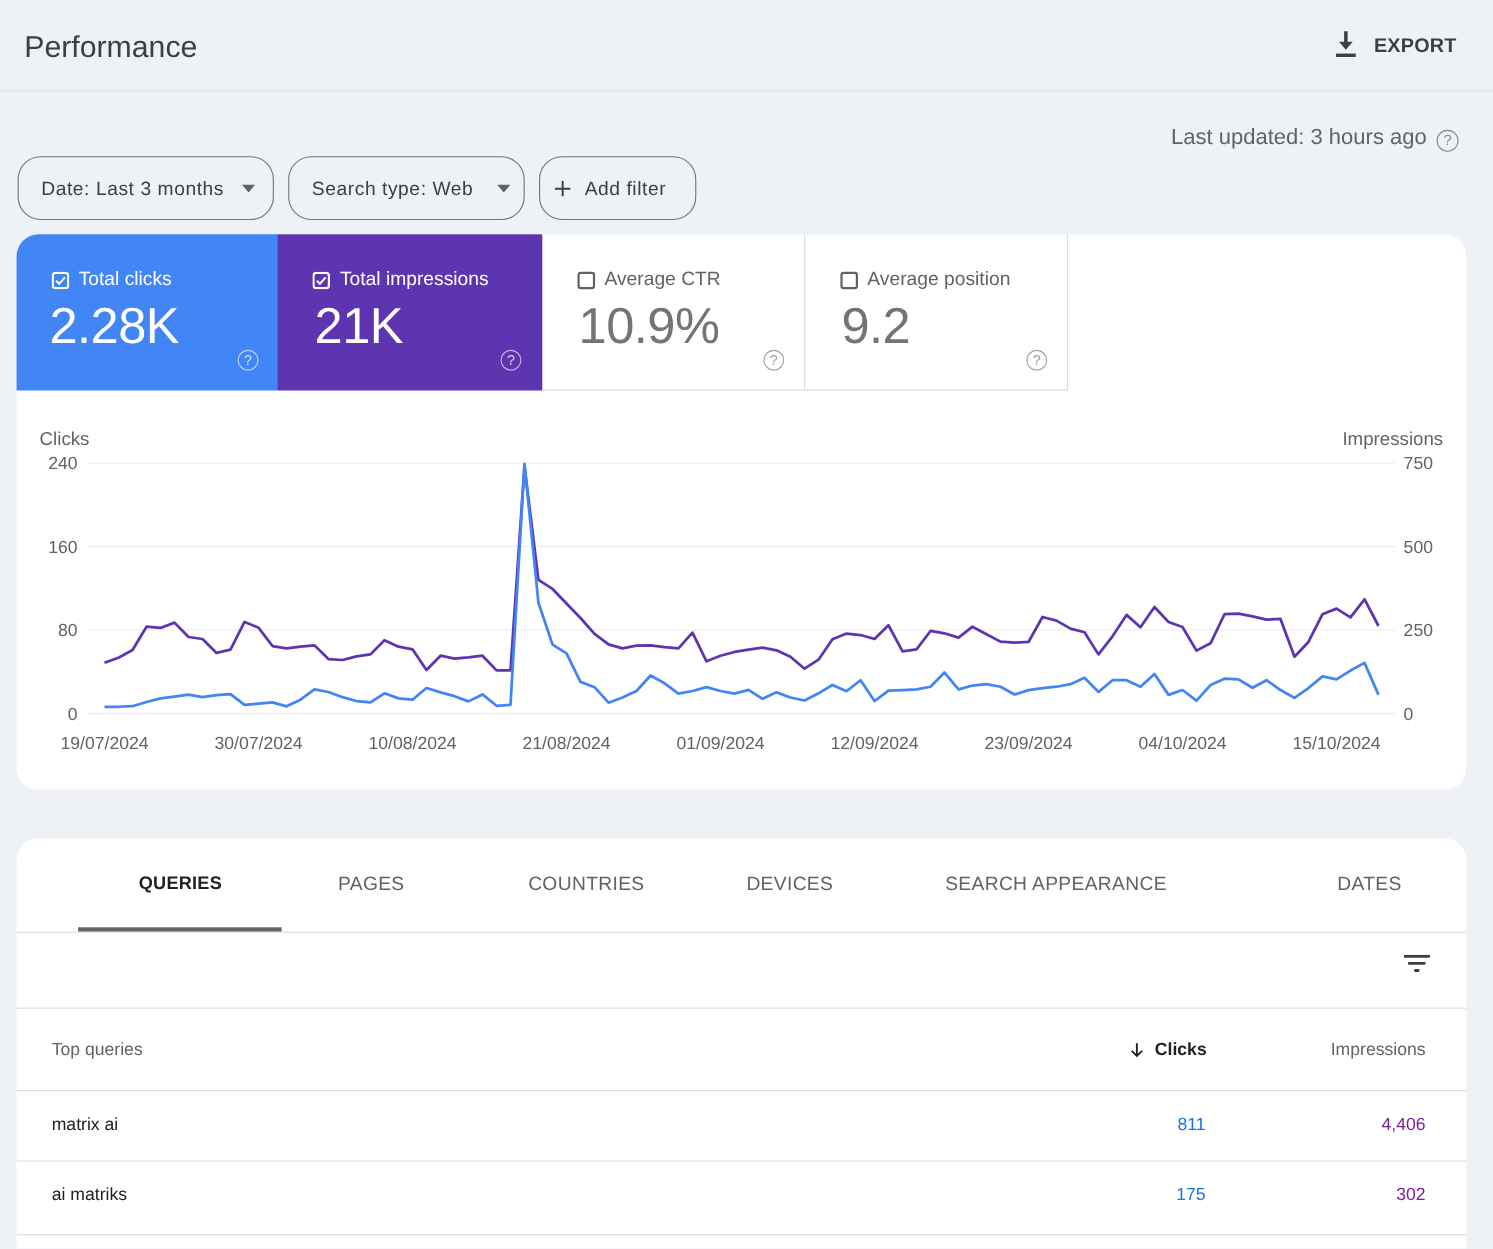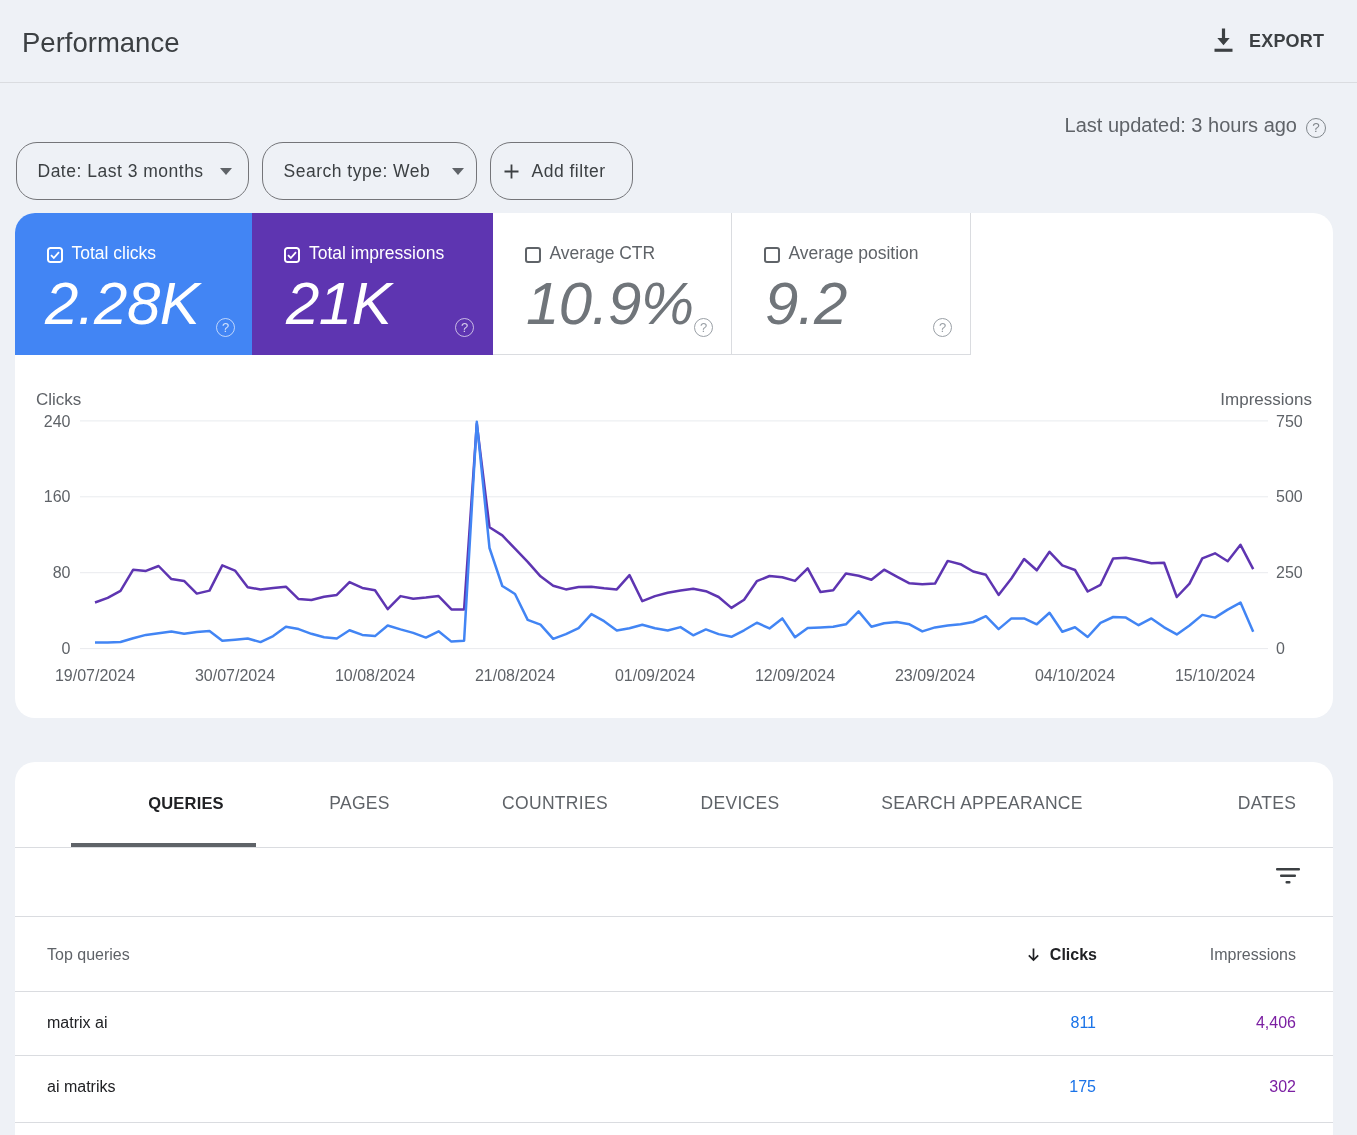--- a/index.html
+++ b/index.html
@@ -5,24 +5,24 @@
 * { margin:0; padding:0; box-sizing:border-box; }
 html,body { width:1357px; height:1135px; overflow:hidden; }
 body { background:#eef1f6; font-family:"Liberation Sans", sans-serif; position:relative; }
 .abs { position:absolute; }
 .card { position:absolute; background:#fff; border-radius:20px; }
 .divider { position:absolute; height:1px; background:#dadce0; }
 .chip { position:absolute; top:106px; height:58px; border:1px solid #747579; border-radius:21px; color:#3c4043; font-size:17.5px; letter-spacing:0.5px; display:flex; align-items:center;margin-top:36px; }
 .caret { width:0; height:0; border-left:6.5px solid transparent; border-right:6.5px solid transparent; border-top:7px solid #5f6368; }
 .tile { position:absolute; top:213px; height:142px; }
 .tile-label { position:absolute; top:243px; font-size:17.5px; white-space:nowrap; }
-.tile-value { position:absolute; top:269px; font-size:60px; letter-spacing:-0.5px;font-style:italic; }
+.tile-value { position:absolute; top:269px; font-size:46px; letter-spacing:-0.5px; }
 .qmark { position:absolute; width:19px; height:19px; border-radius:50%; font-size:13px; display:flex; align-items:center; justify-content:center; }
 .cb { position:absolute; top:247px; width:16px; height:16px; border-radius:3px; }
-.tab { position:absolute; top:792.5px; font-size:17.5px; color:#5f6368; letter-spacing:0.3px; transform:translateX(-50%); white-space:nowrap;margin-left:22px; }
+.tab { position:absolute; top:792.5px; font-size:17.5px; color:#5f6368; letter-spacing:0.3px; transform:translateX(-50%); white-space:nowrap; }
 </style>
 </head>
 <body>
 
 <div class="abs" style="left:22px; top:27px; font-size:27.5px; color:#3c4043;">Performance</div>
 
 <svg class="abs" style="left:1213.5px; top:28px;" width="19" height="25" viewBox="0 0 19 25">
   <path d="M7.9 0.5 h3.2 v9.4 h4.6 l-6.2 7.4 -6.2 -7.4 h4.6 z" fill="#3c4043"></path>
   <rect x="0.5" y="20.7" width="18" height="3.1" fill="#3c4043"></rect>
 </svg>

